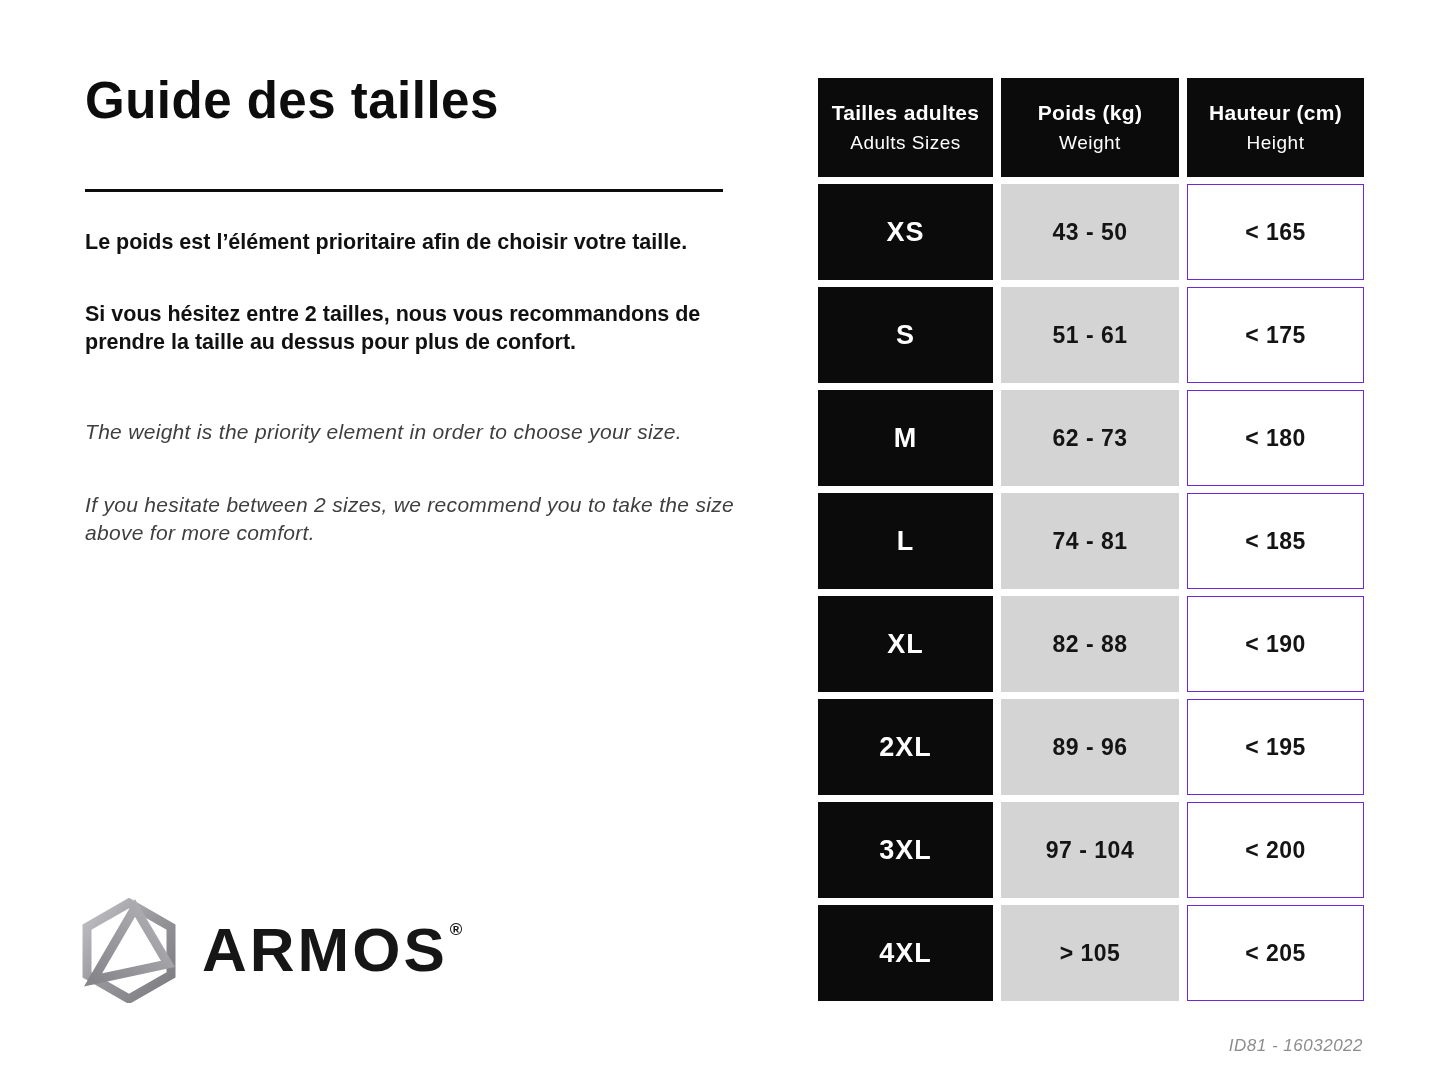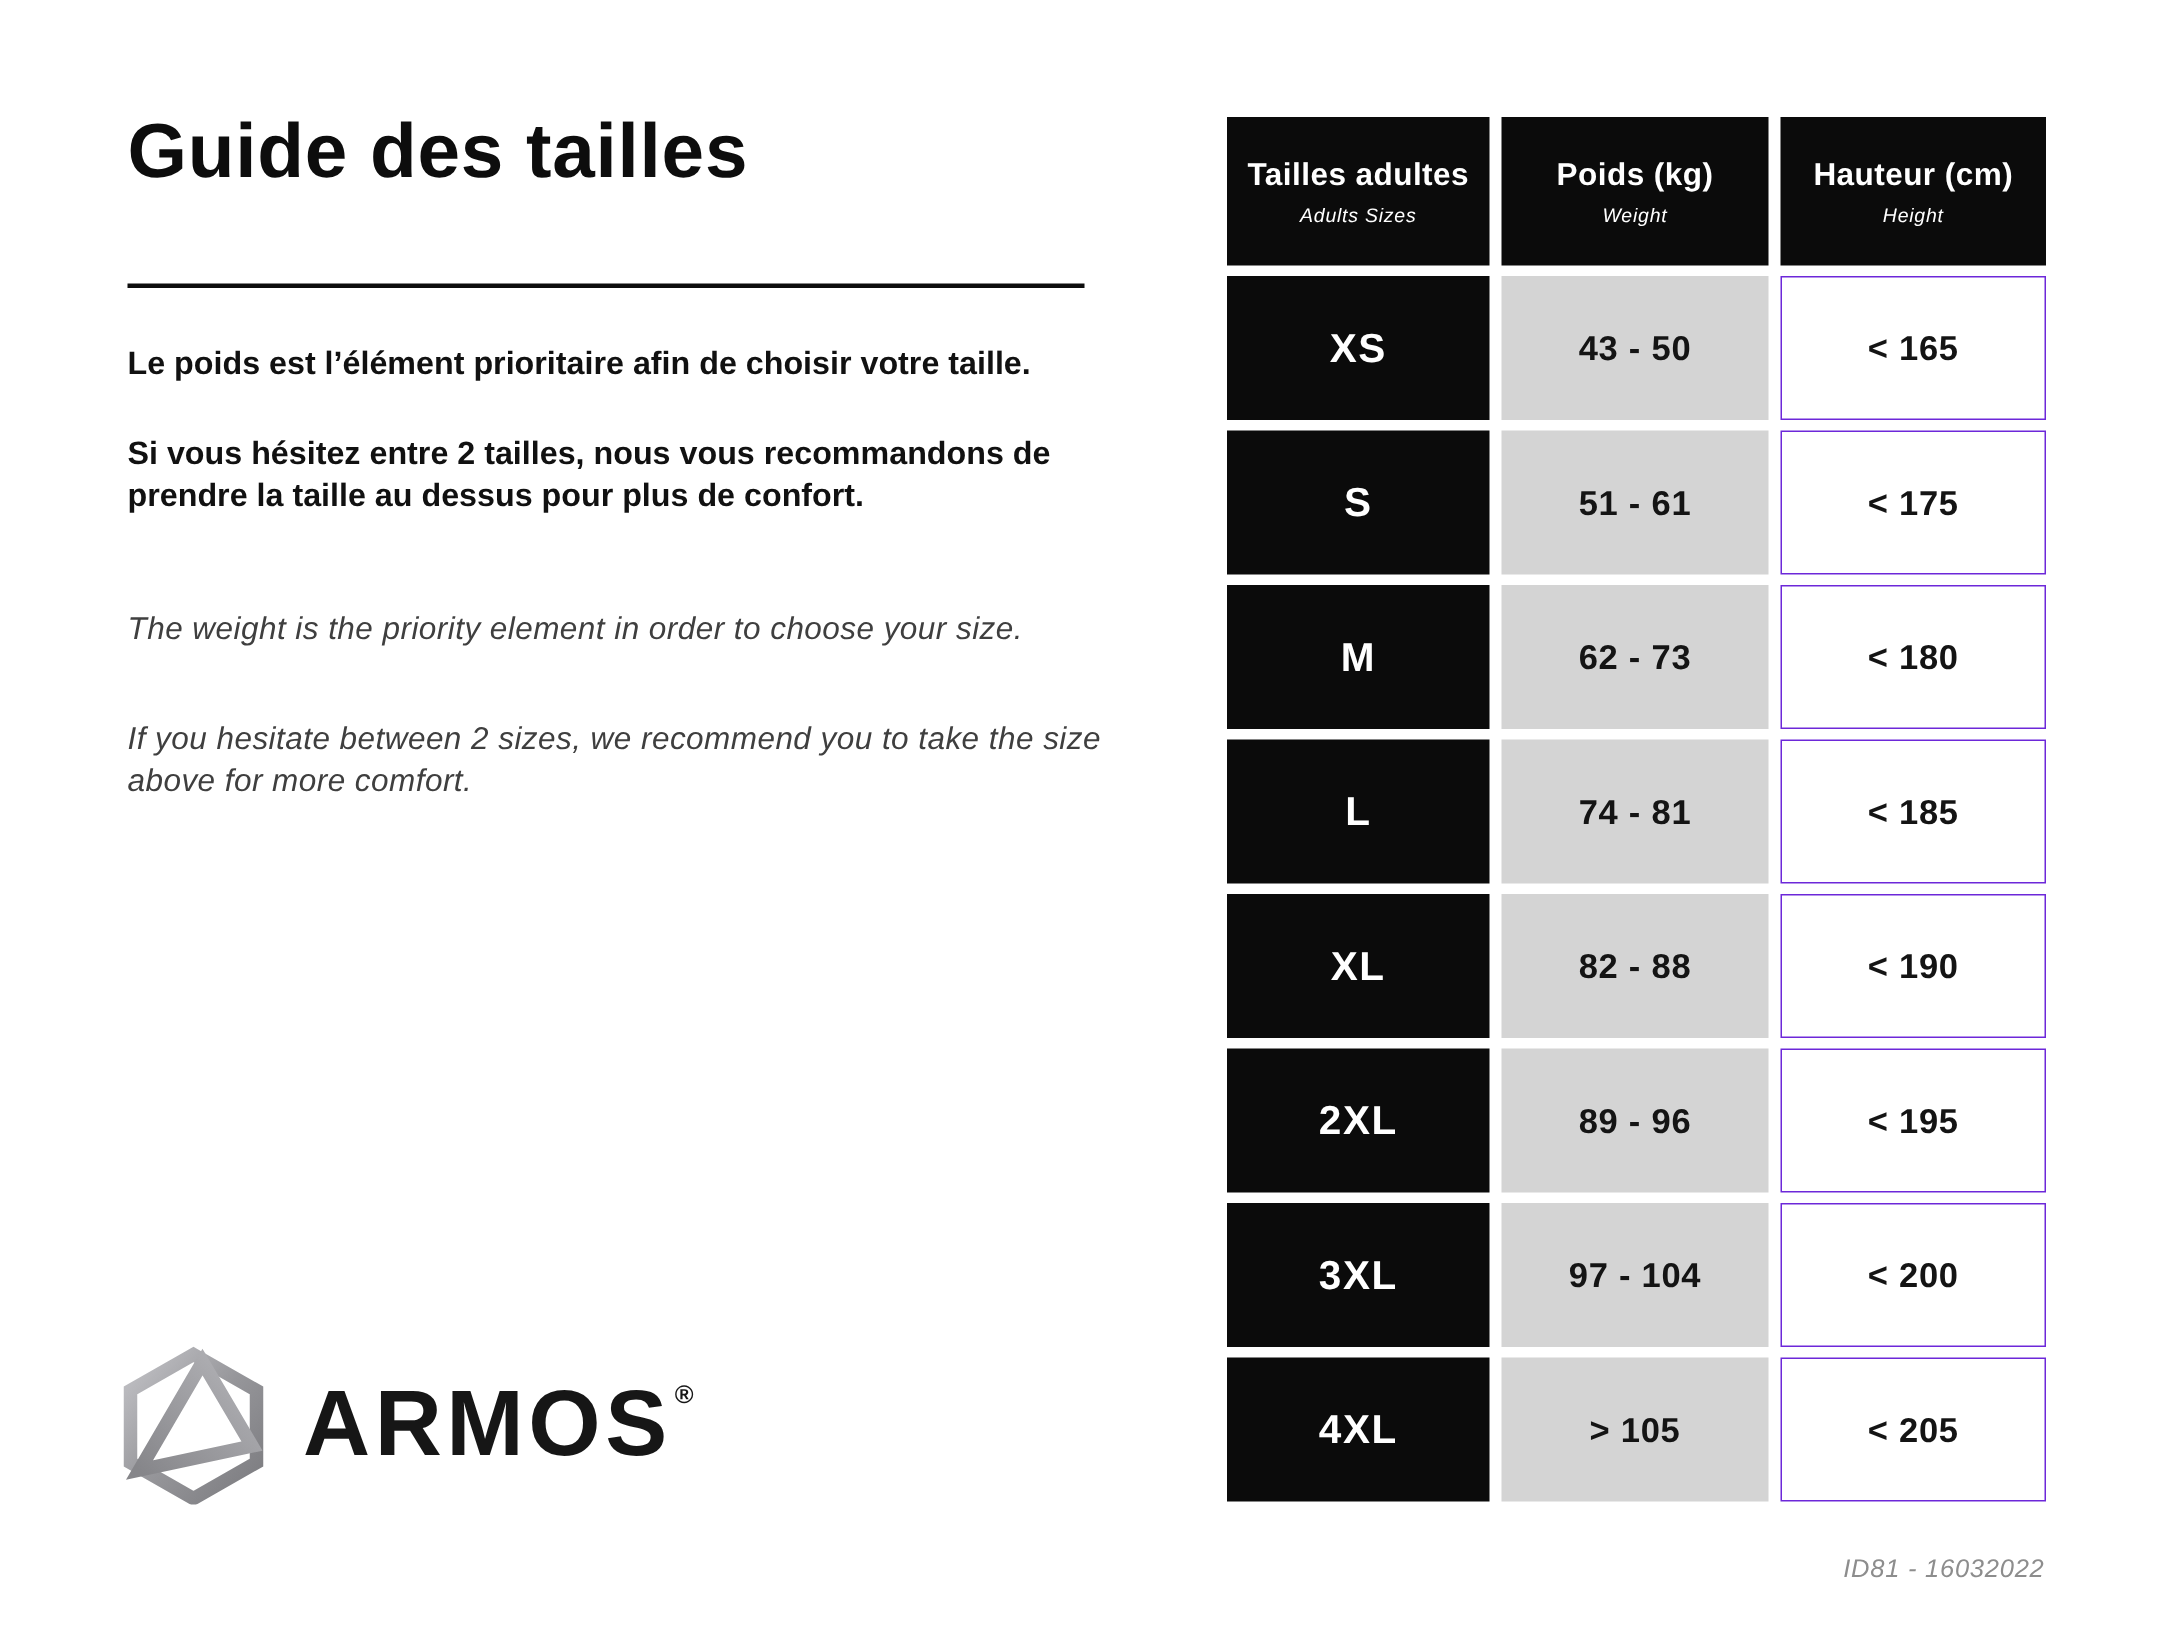--- a/index.html
+++ b/index.html
@@ -44,21 +44,21 @@
     margin-top: 58px;
   }
   .intro-fr {
     font-size: 21.5px;
     font-weight: 700;
     color: #111111;
     line-height: 28px;
     margin-top: 0;
   }
   .intro-fr.first { margin-top: 36px; }
-  .intro-fr.second { margin-top: 32px; }
+  .intro-fr.second { margin-top: 44px; }
   .intro-en {
     font-size: 21px;
     font-weight: 400;
     font-style: italic;
     color: #3f3f3f;
     line-height: 28px;
     letter-spacing: 0.3px;
   }
   .intro-en.first { margin-top: 62px; }
   .intro-en.second { margin-top: 45px; }
@@ -111,23 +111,22 @@
   .cell.head {
     background: #0b0b0b;
     color: #ffffff;
   }
   .cell.head .head-fr {
     font-size: 21px;
     font-weight: 700;
     letter-spacing: 0.3px;
   }
   .cell.head .head-en {
-    font-size: 13px;
+    font-size: 19px;
     font-weight: 300;
-    font-style: italic;
     margin-top: 7px;
     letter-spacing: 0.5px;
   }
   .cell.size {
     background: #0b0b0b;
     color: #ffffff;
     font-size: 27px;
     font-weight: 800;
     letter-spacing: 1px;
   }

